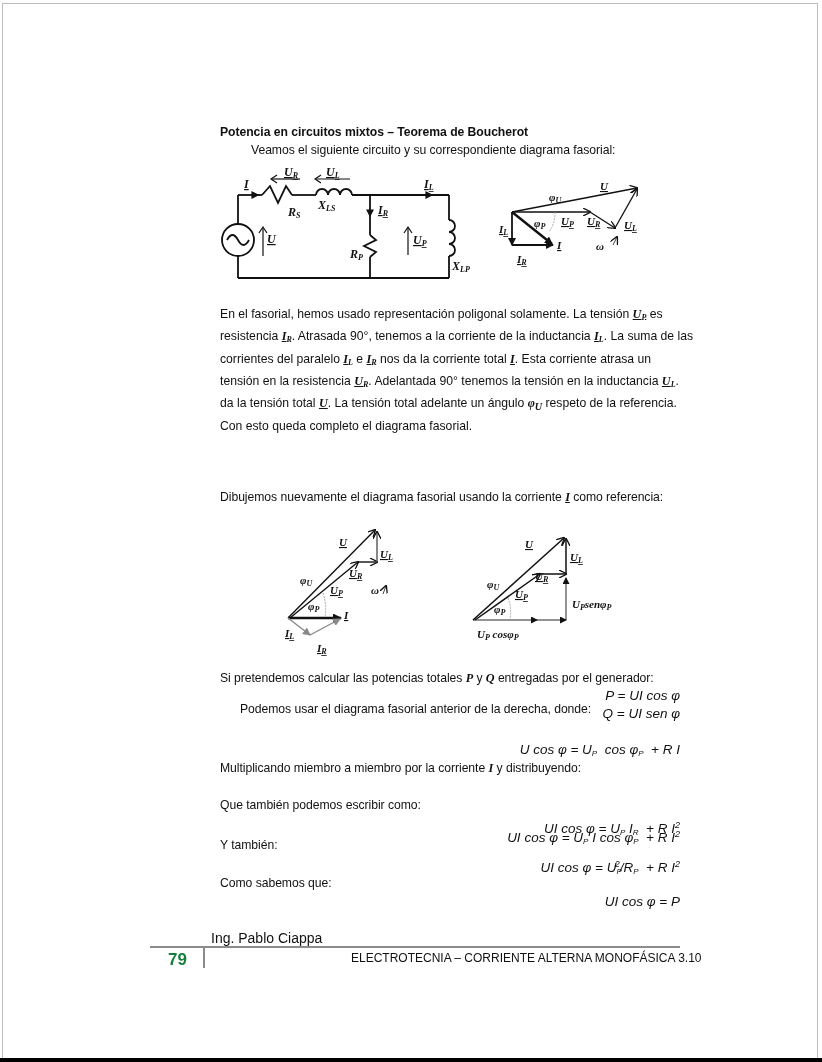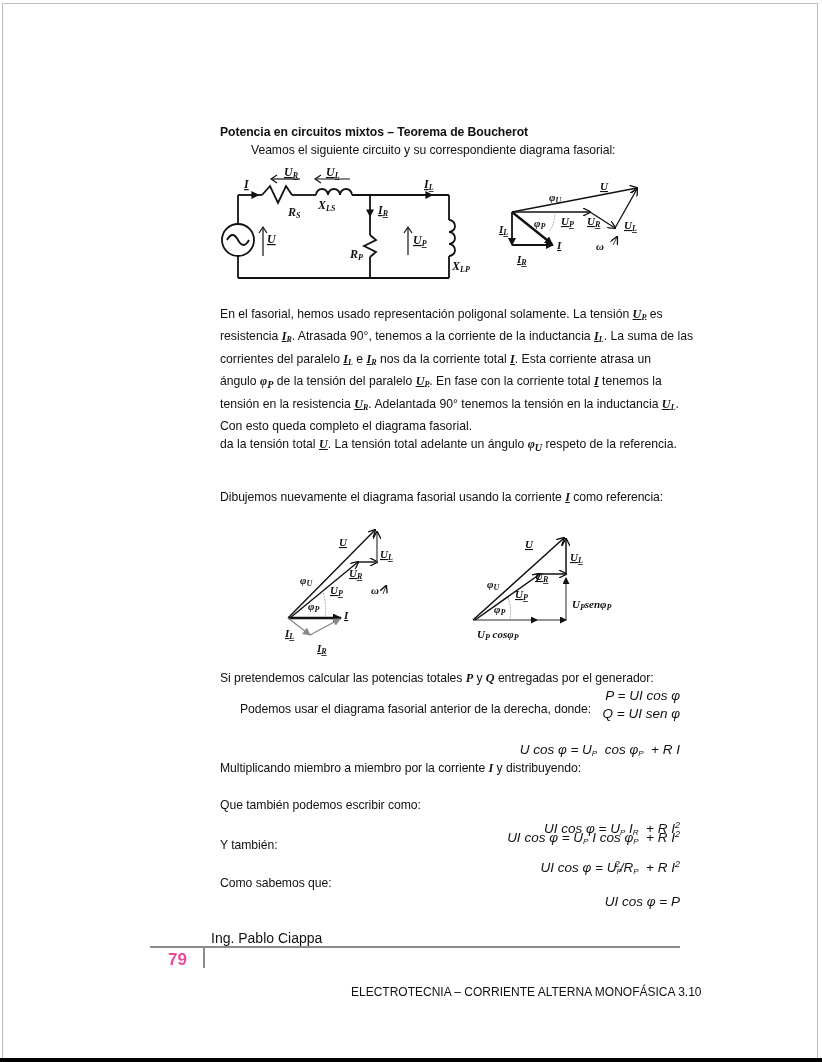--- a/index.html
+++ b/index.html
@@ -11,23 +11,23 @@
   .para { position: absolute; left: 220px; width: 460px; font-size: 12.2px; line-height: 18.3px; }
   .para .ln { display: block; white-space: nowrap; }
   .sym { font-family: "Liberation Serif", serif; font-weight: bold; font-style: italic; text-decoration: underline; }
   .sym sub, .eq sub { font-size: 8px; vertical-align: -2px; }
   .symb { font-family: "Liberation Serif", serif; font-weight: bold; font-style: italic; }
   .eq { position: absolute; left: 220px; width: 460px; text-align: right; font-family: Liberation Sans, sans-serif; font-style: italic; font-size: 13.5px; line-height: 18px; white-space: nowrap; }
   .eq sup { font-size: 9px; vertical-align: 5px; }
   .fig { position: absolute; }
   .footer-line { position: absolute; left: 150px; top: 946px; width: 530px; height: 2px; background: #8c8c8c; }
   .footer-tick { position: absolute; left: 203px; top: 946px; width: 2px; height: 22px; background: #8c8c8c; }
-  .page-num { position: absolute; left: 168px; top: 950px; font-size: 17px; font-weight: bold; color: #ec4899; }
+  .page-num { position: absolute; left: 168px; top: 950px; font-size: 17px; font-weight: bold; color: #15803d; }
   .footer-author { position: absolute; left: 211px; top: 930px; font-size: 14px; }
-  .footer-course { position: absolute; left: 351px; top: 985px; font-size: 12px; }
+  .footer-course { position: absolute; left: 351px; top: 951px; font-size: 12px; }
   svg text { font-family: "Liberation Serif", serif; font-weight: bold; font-style: italic; }
 </style>
 </head>
 <body>
 
 <div class="frame"></div>
 <div class="bottom-bar"></div>
 
 <div class="txt title" style="top:123px;">Potencia en circuitos mixtos – Teorema de Boucherot</div>
 <div class="txt" style="top:141px;margin-left:31px;">Veamos el siguiente circuito y su correspondiente diagrama fasorial:</div>
@@ -125,24 +125,23 @@
     <text x="62" y="74" text-decoration="underline">I</text>
     <text x="22" y="88" text-decoration="underline">I<tspan font-size="8" dy="2">R</tspan></text>
     <text x="101" y="75">ω</text>
   </g>
 </svg>
 
 <div class="para" style="top:305px;" id="p1">
     <span class="ln">En el fasorial, hemos usado representación poligonal solamente. La tensión <span class="sym">U<sub>P</sub></span> es</span>
     <span class="ln">resistencia <span class="sym">I<sub>R</sub></span>. Atrasada 90°, tenemos a la corriente de la inductancia <span class="sym">I<sub>L</sub></span>. La suma de las</span>
     <span class="ln">corrientes del paralelo <span class="sym">I<sub>L</sub></span> e <span class="sym">I<sub>R</sub></span> nos da la corriente total <span class="sym">I</span>. Esta corriente atrasa un</span>
-    <span class="ln">ángulo <span class="symb">φ<sub>P</sub></span> de la tensión del paralelo <span class="sym">U<sub>P</sub></span>. En fase con la corriente total <span class="sym">I</span> tenemos la</span>
     <span class="ln">tensión en la resistencia <span class="sym">U<sub>R</sub></span>. Adelantada 90° tenemos la tensión en la inductancia <span class="sym">U<sub>L</sub></span>.</span>
+    <span class="ln">da la tensión total <span class="sym">U</span>. La tensión total adelante un ángulo <span class="symb">φ<sub>U</sub></span> respeto de la referencia.</span>
     <span class="ln">Con esto queda completo el diagrama fasorial.</span>
-    <span class="ln">da la tensión total <span class="sym">U</span>. La tensión total adelante un ángulo <span class="symb">φ<sub>U</sub></span> respeto de la referencia.</span>
   </div>
 
 <div class="txt" style="top:488px;" id="p2">Dibujemos nuevamente el diagrama fasorial usando la corriente <span class="sym">I</span> como referencia:</div>
 
 <svg class="fig" style="left:275px;top:522px;" width="140" height="135" viewBox="0 0 140 135">
   <defs>
     <marker id="ah2" markerWidth="8" markerHeight="8" refX="7" refY="4" orient="auto" markerUnits="userSpaceOnUse">
         <path d="M0,0 L8,4 L0,8" fill="none" stroke="#111" stroke-width="1.3"></path>
       </marker>
     <marker id="ah2g" markerWidth="8" markerHeight="8" refX="7" refY="4" orient="auto" markerUnits="userSpaceOnUse">

